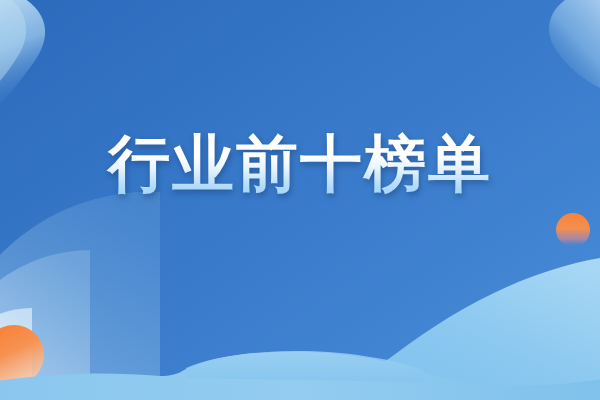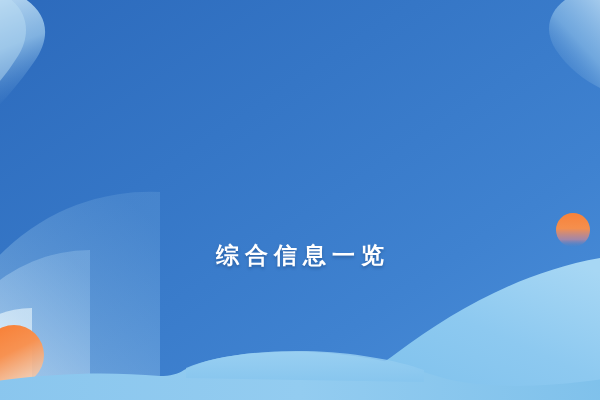--- a/index.html
+++ b/index.html
@@ -161,16 +161,16 @@
                C 470 388 530 390 610 378 L 610 410 L -10 410 Z" fill="url(#gradWaveB)"></path>
 
       <path d="M 186 378 L 186 368 C 214 356 262 350 306 351 C 352 352 396 360 424 370
                L 424 382 Z" fill="url(#gradBump)" opacity="0.85"></path>
 
       <circle cx="573" cy="230" r="17" fill="url(#gradOrange)"></circle>
     </g>
   </svg>
 
   <div class="text-block">
-    <p class="sub-title">综合信息一览</p>
+    <h1 class="main-title">行业前十榜单</h1>
   </div>
 
 </div>
 
 </body></html>

